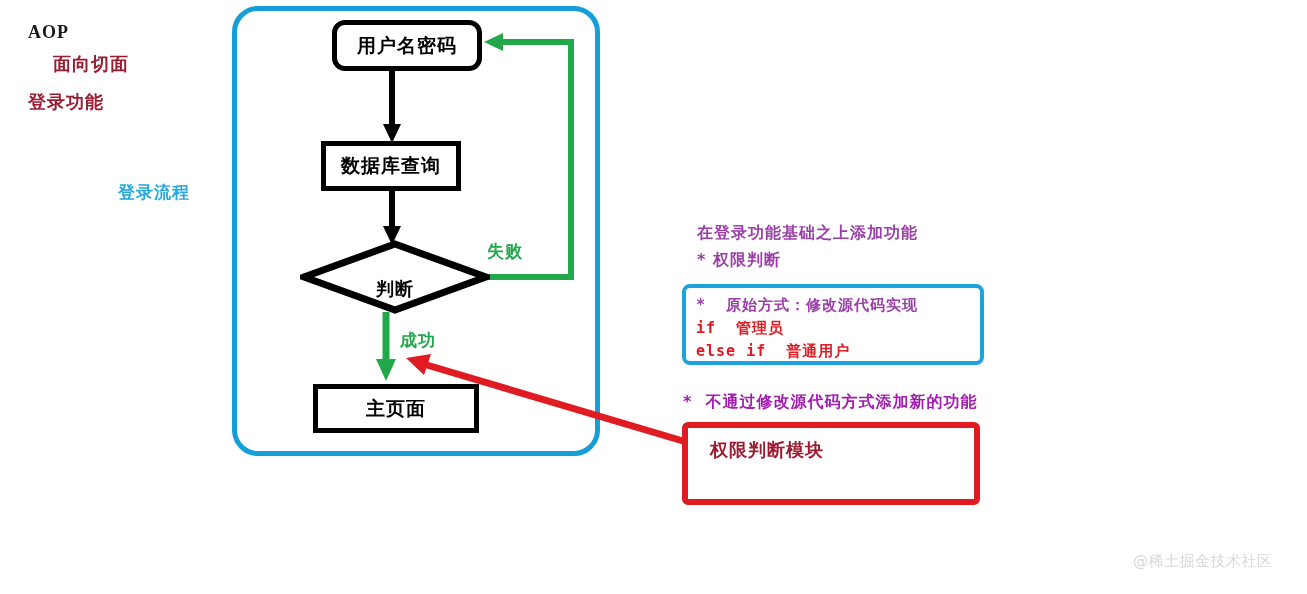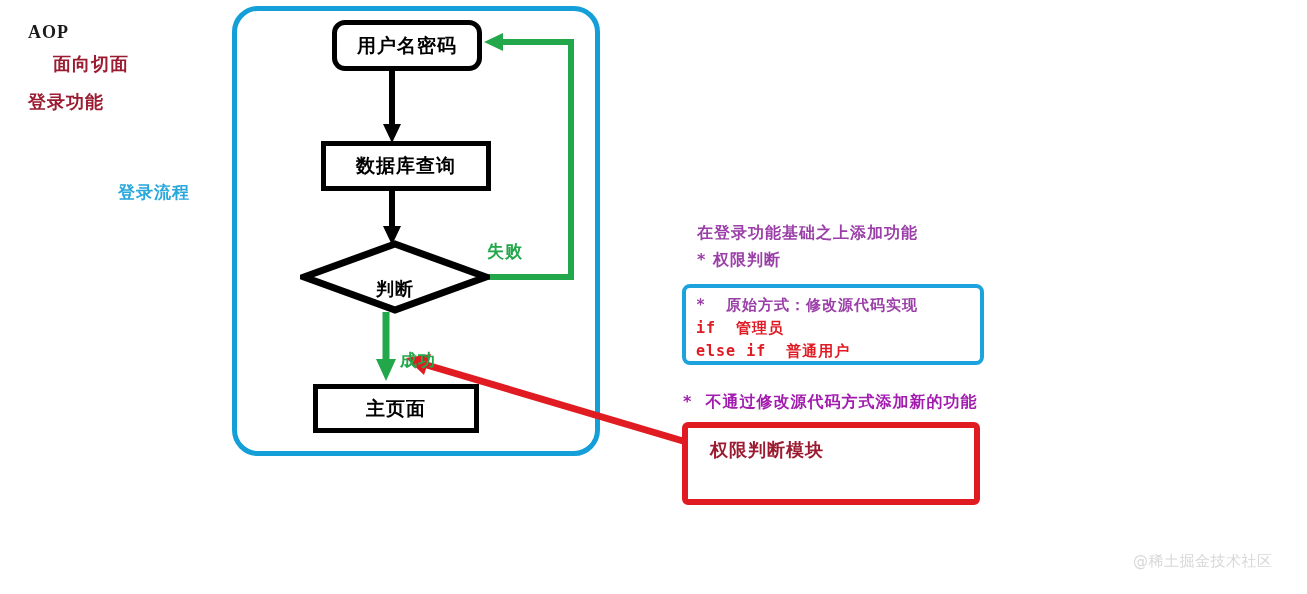--- a/index.html
+++ b/index.html
@@ -77,21 +77,21 @@
     font-size: 19px;
     font-family: "DejaVu Sans", sans-serif;
     letter-spacing: 1px;
   }
   #box-credentials {
     left: 332px; top: 20px;
     width: 150px; height: 51px; border-radius: 13px;
   }
   #box-db-query {
     left: 321px; top: 141px;
-    width: 170px; height: 50px; text-align: right;
+    width: 140px; height: 50px; text-align: right;
   }
   #box-homepage {
     left: 313px; top: 384px;
     width: 166px; height: 49px;
   }
 
   
   #decision-wrap {
     left: 300px; top: 240px;
     width: 190px; height: 74px;
@@ -127,21 +127,20 @@
     font-family: "DejaVu Sans", sans-serif;
     letter-spacing: 1px;
   }
   #label-success {
     left: 400px; top: 329px;
     font-size: 17px;
     font-weight: 700;
     color: #22A84A;
     font-family: "DejaVu Sans", sans-serif;
     letter-spacing: 1px;
-    margin-top: 20px;
   }
 
   
   #note-add-func {
     left: 697px; top: 219px;
     font-size: 16px;
     font-weight: 700;
     color: #9B3FA8;
     font-family: "DejaVu Sans", sans-serif;
     letter-spacing: 1px;

